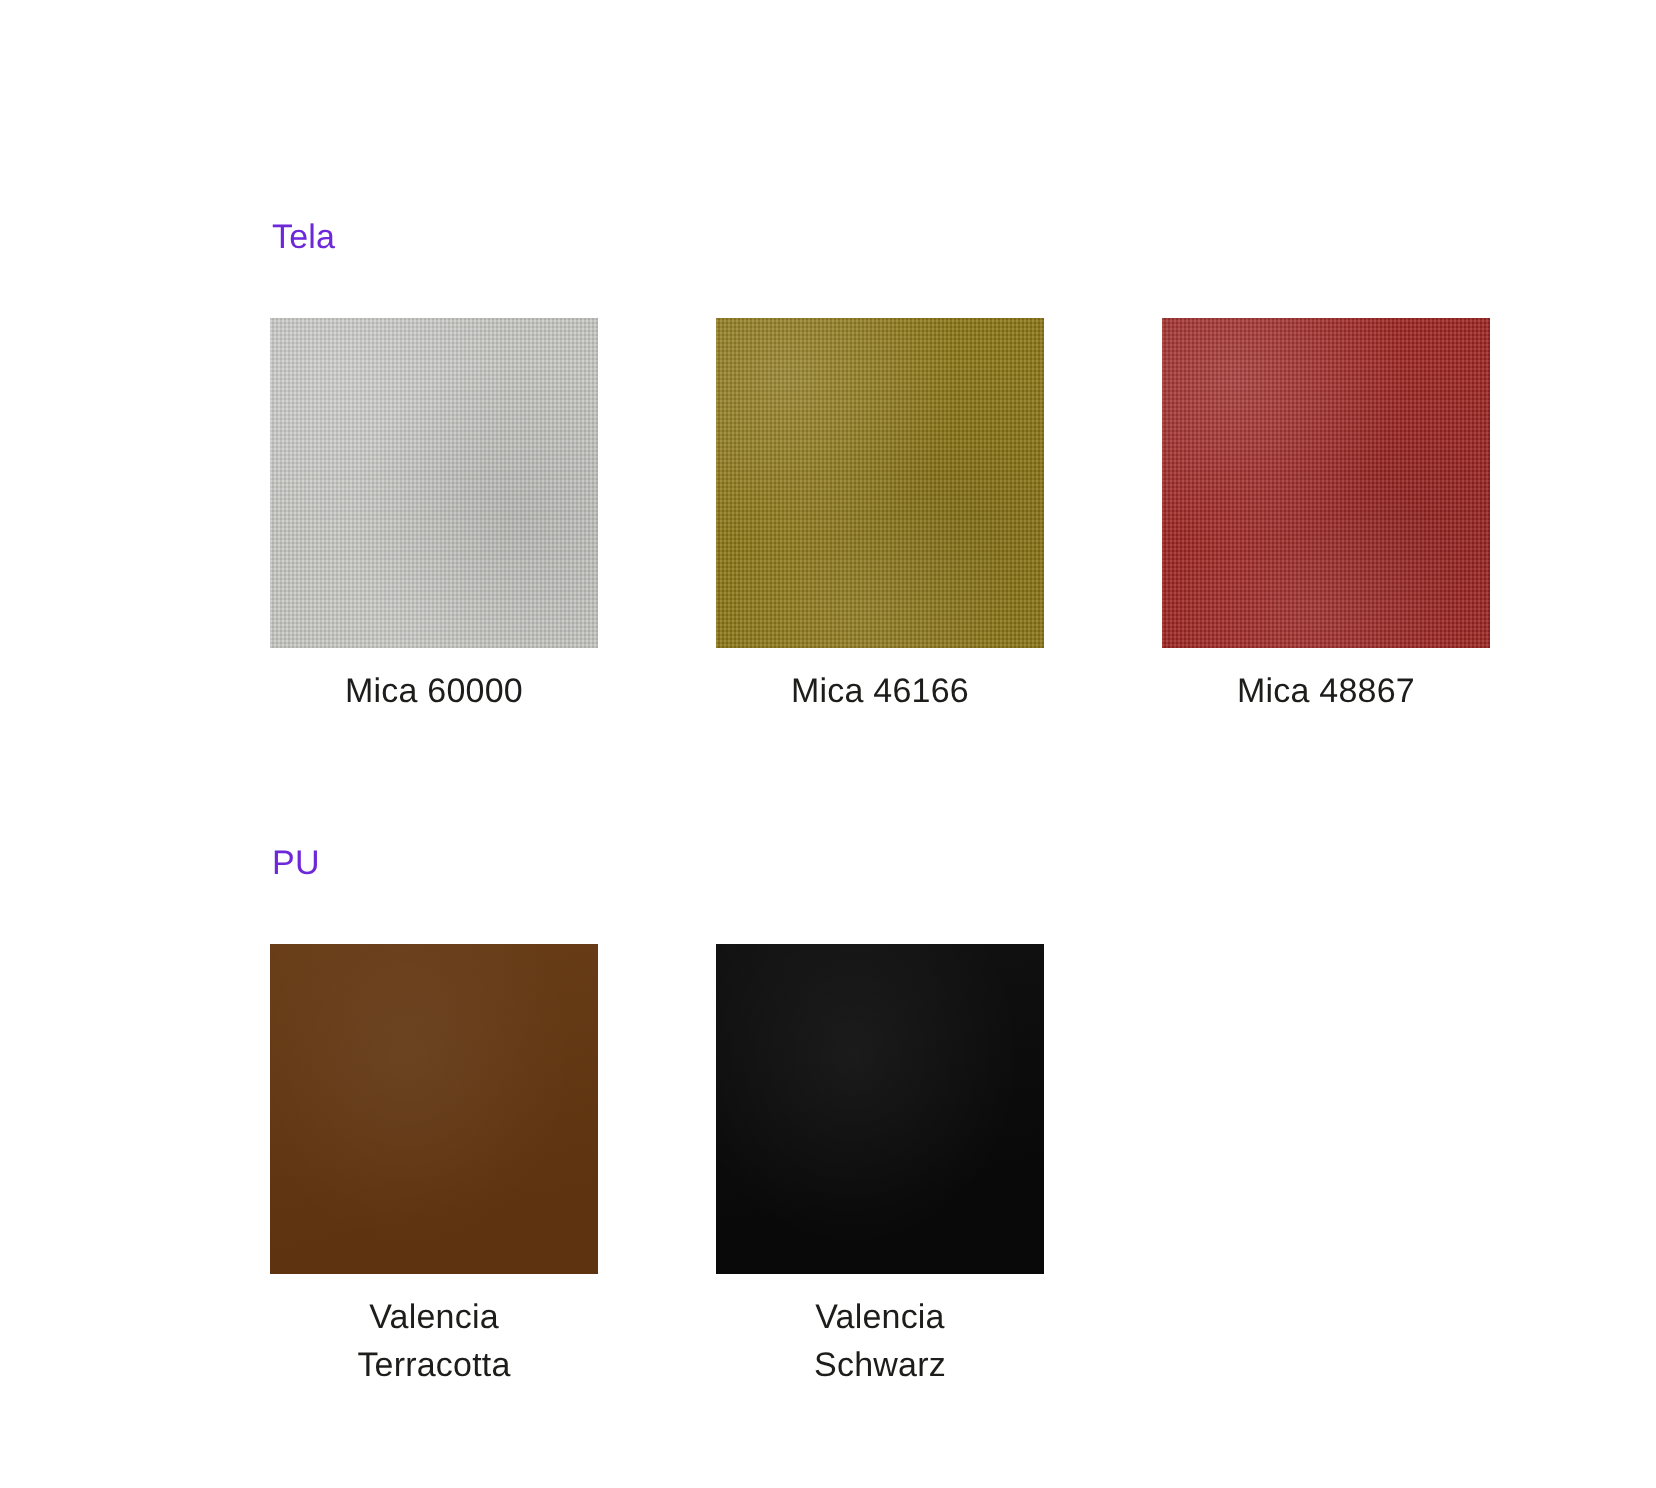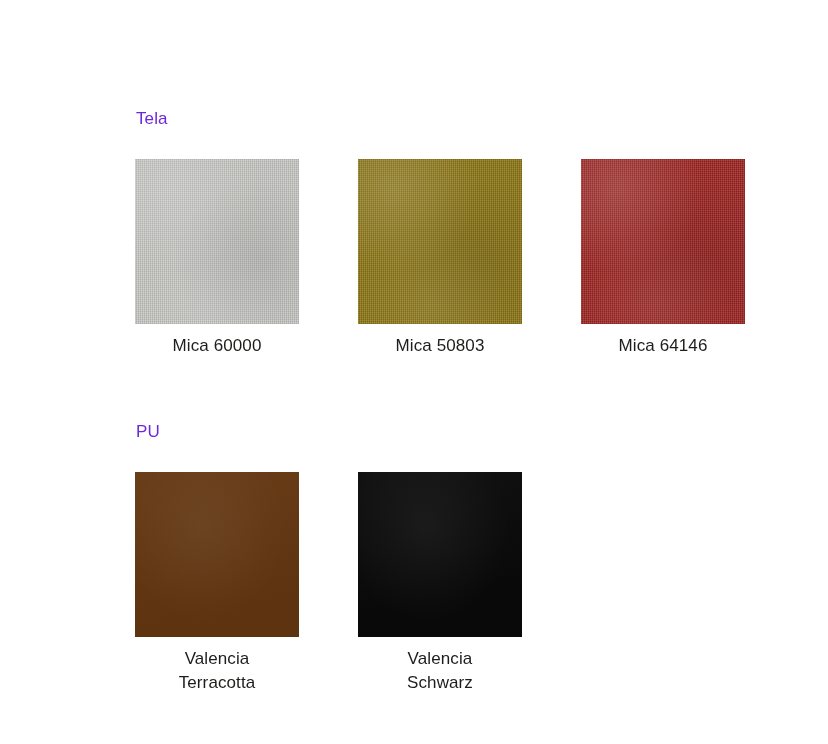--- a/index.html
+++ b/index.html
@@ -122,26 +122,26 @@
     <h2 class="section-title">Tela</h2>
     <div class="swatch-row">
 
       <div class="swatch-cell">
         <div class="swatch-chip tex-fabric" style="background-color: rgb(201, 202, 198);"></div>
         <div class="swatch-label">Mica 60000</div>
       </div>
 
       <div class="swatch-cell">
         <div class="swatch-chip tex-fabric" style="background-color: rgb(141, 119, 21);"></div>
-        <div class="swatch-label">Mica 50803</div>
+        <div class="swatch-label">Mica 46166</div>
       </div>
 
       <div class="swatch-cell">
         <div class="swatch-chip tex-fabric" style="background-color: rgb(158, 37, 34);"></div>
-        <div class="swatch-label">Mica 64146</div>
+        <div class="swatch-label">Mica 48867</div>
       </div>
 
     </div>
   </section>
 
   <section class="section section-pu">
     <h2 class="section-title">PU</h2>
     <div class="swatch-row">
 
       <div class="swatch-cell">

